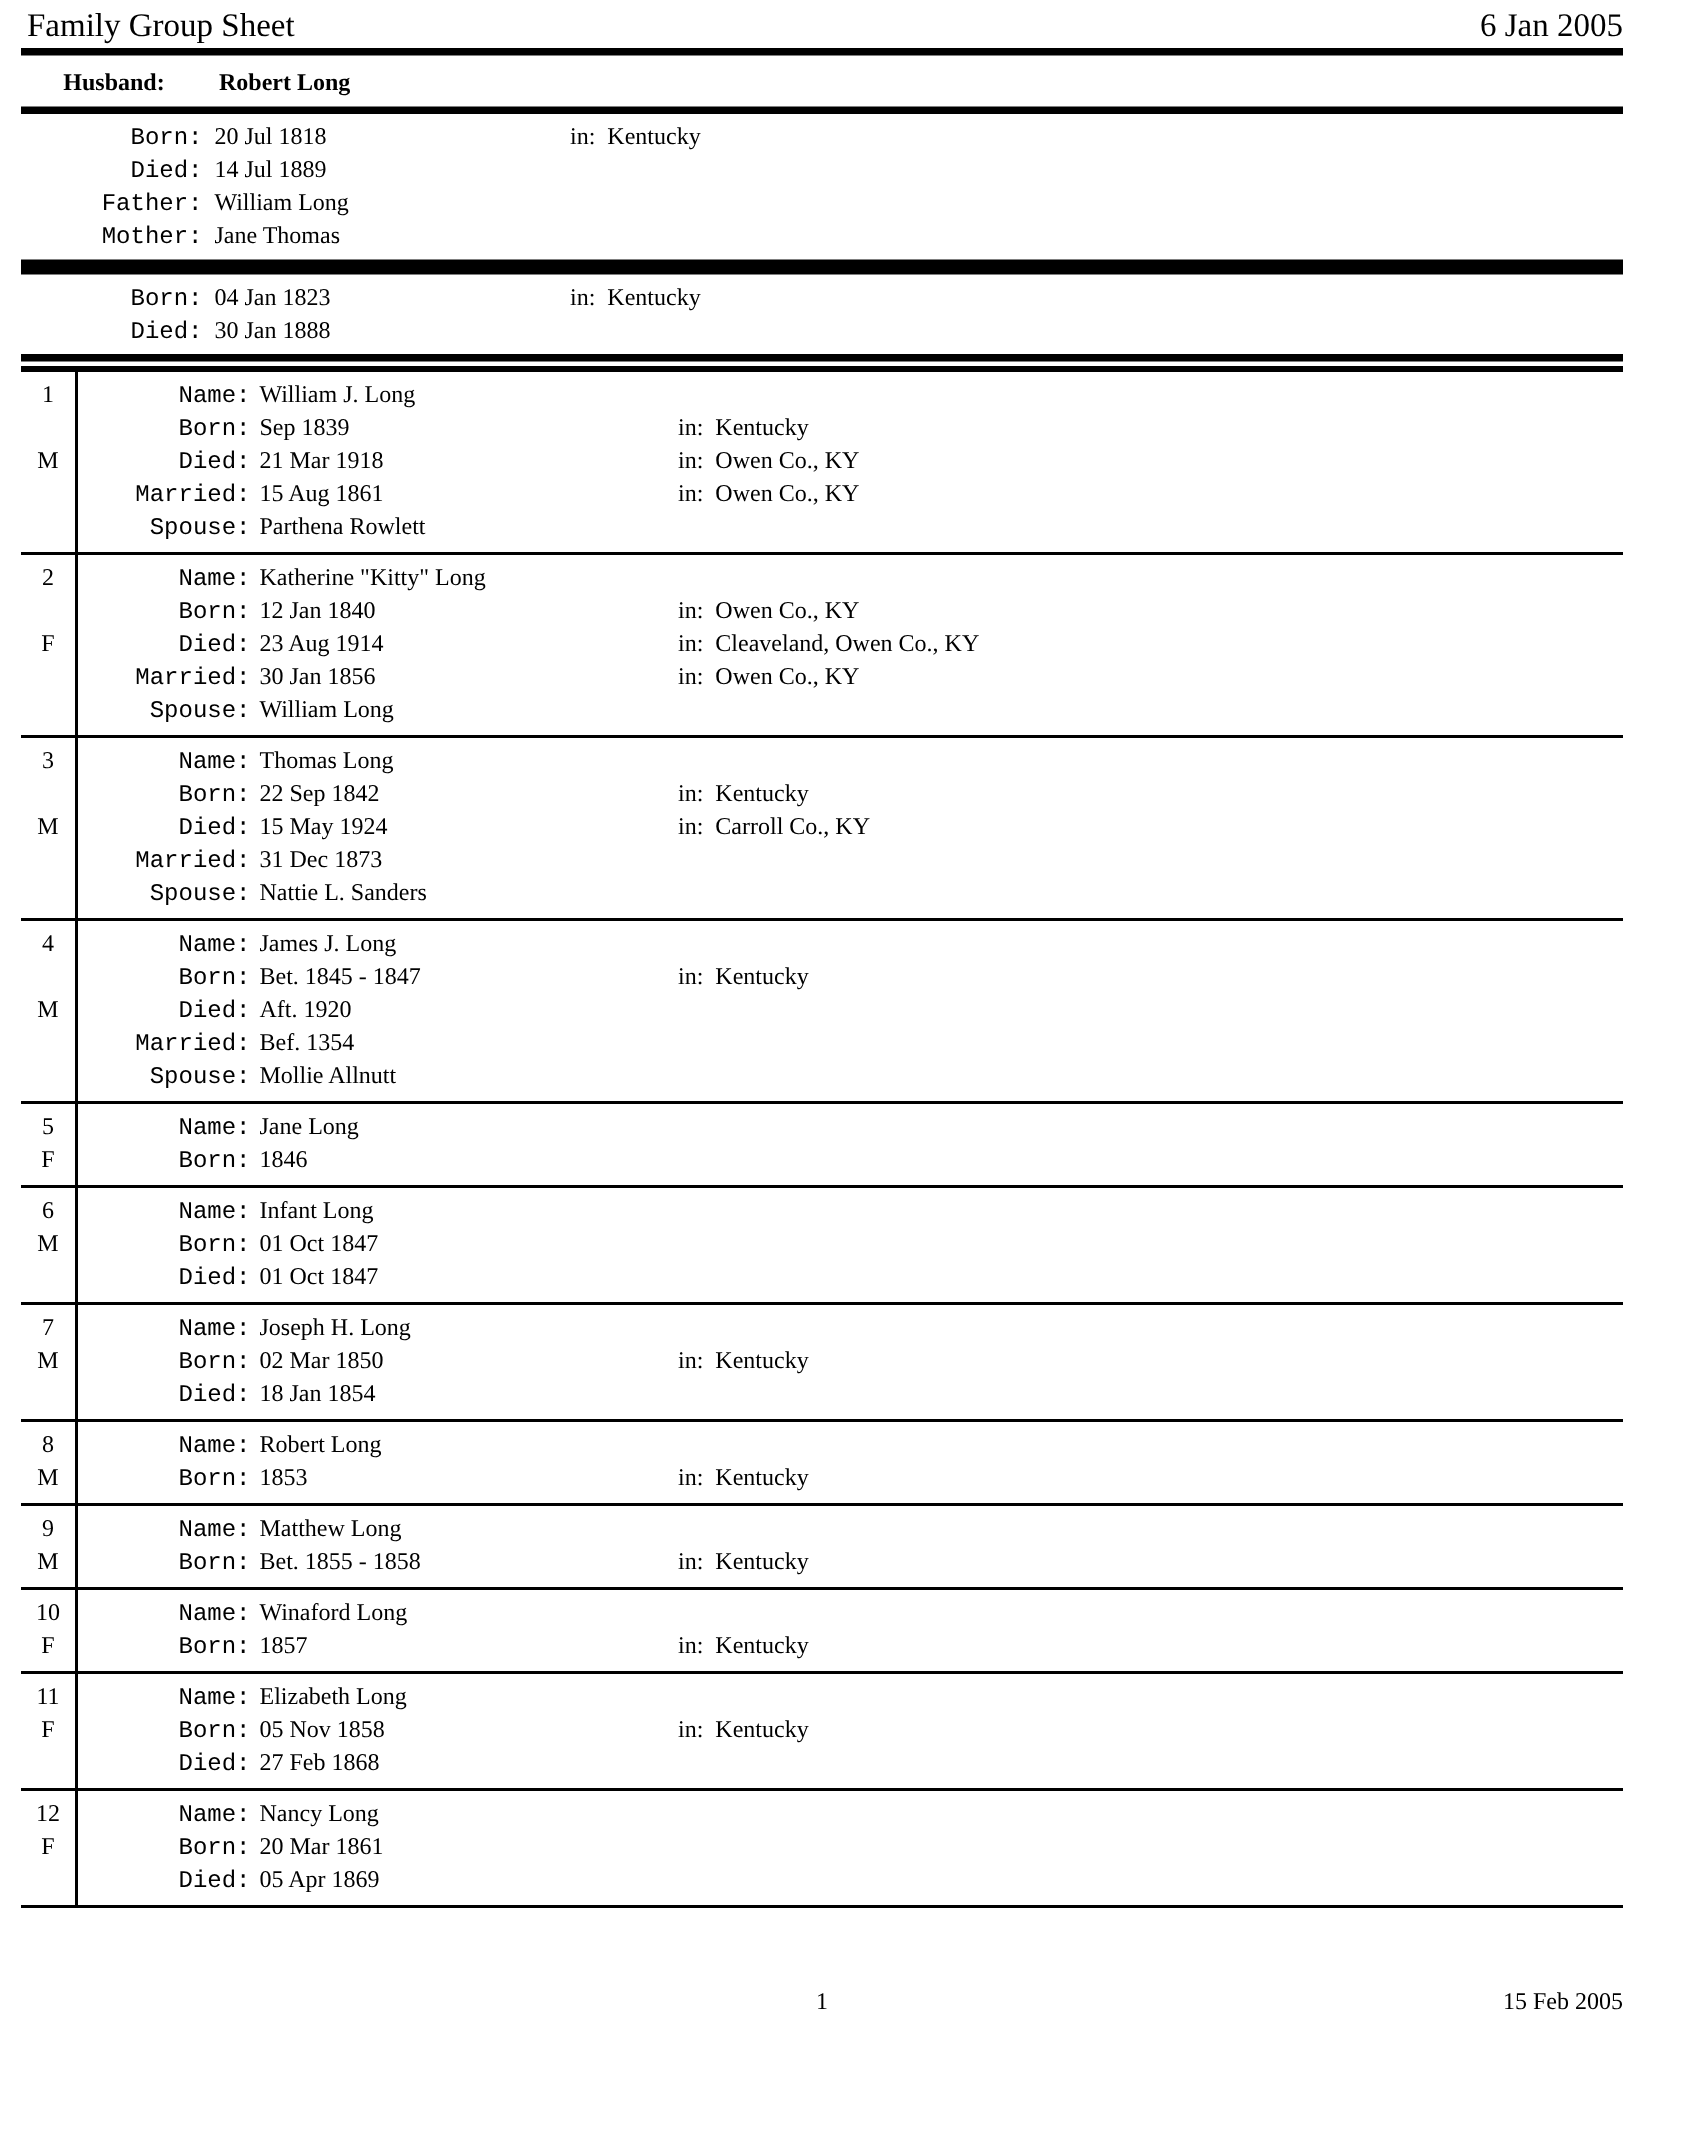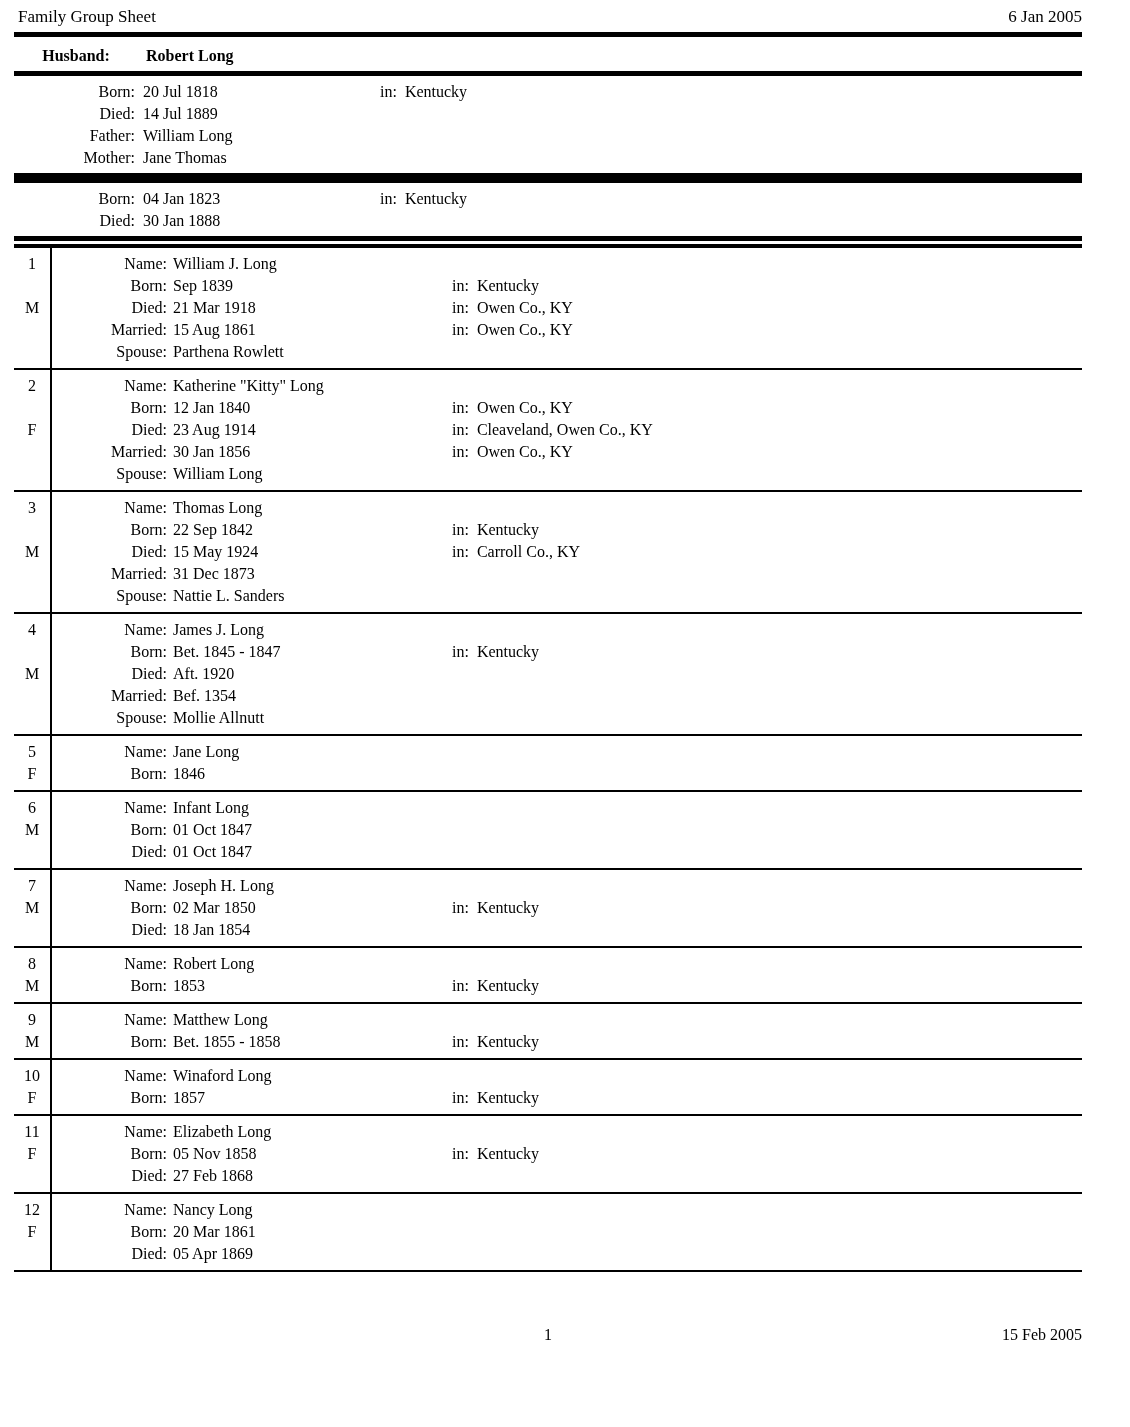--- a/index.html
+++ b/index.html
@@ -8,36 +8,36 @@
     background:#fff; color:#000;
     font-family:"Liberation Serif", serif;
     font-size:16px;
     position:relative; box-sizing:border-box;
     padding-top:6px; overflow:hidden;
   }
   .content { margin-left:14px; width:1068px; }
 
   .doc-header {
     display:flex; justify-content:space-between;
-    line-height:22px; font-size:17px; padding-left:4px;
+    line-height:22px; font-size:22px; padding-left:4px;
   }
 
   .rule { background:#000; height:5px; }
   .rule.thin { height:2px; }
   .rule.top { margin-top:4px; }
   .rule.after-thick { margin-top:3px; }
 
   .section-title { display:flex; font-weight:bold; line-height:19px; padding:9px 0 6px 0; }
   .section-title .sec-lbl { width:124px; text-align:center; flex:none; }
   .section-title .sec-name { margin-left:8px; }
 
   .details { padding:5px 0 4px 0; }
 
   .drow { display:flex; line-height:22px; }
-  .drow .lbl { text-align:right; flex:none; }
+  .drow .lbl { text-align:right; flex:none;font-family:Liberation Mono, monospace; }
   .drow .val { flex:none; }
   .prow .lbl { width:121px; }
   .prow .val { margin-left:8px; width:237px; }
   .crow .lbl { width:115px; }
   .crow .val { margin-left:6px; width:279px; }
   .incell { display:flex; }
   .inval { margin-left:8px; }
 
   .children-hdr { font-weight:bold; line-height:19px; padding:9px 0 7px 43px; }
 

